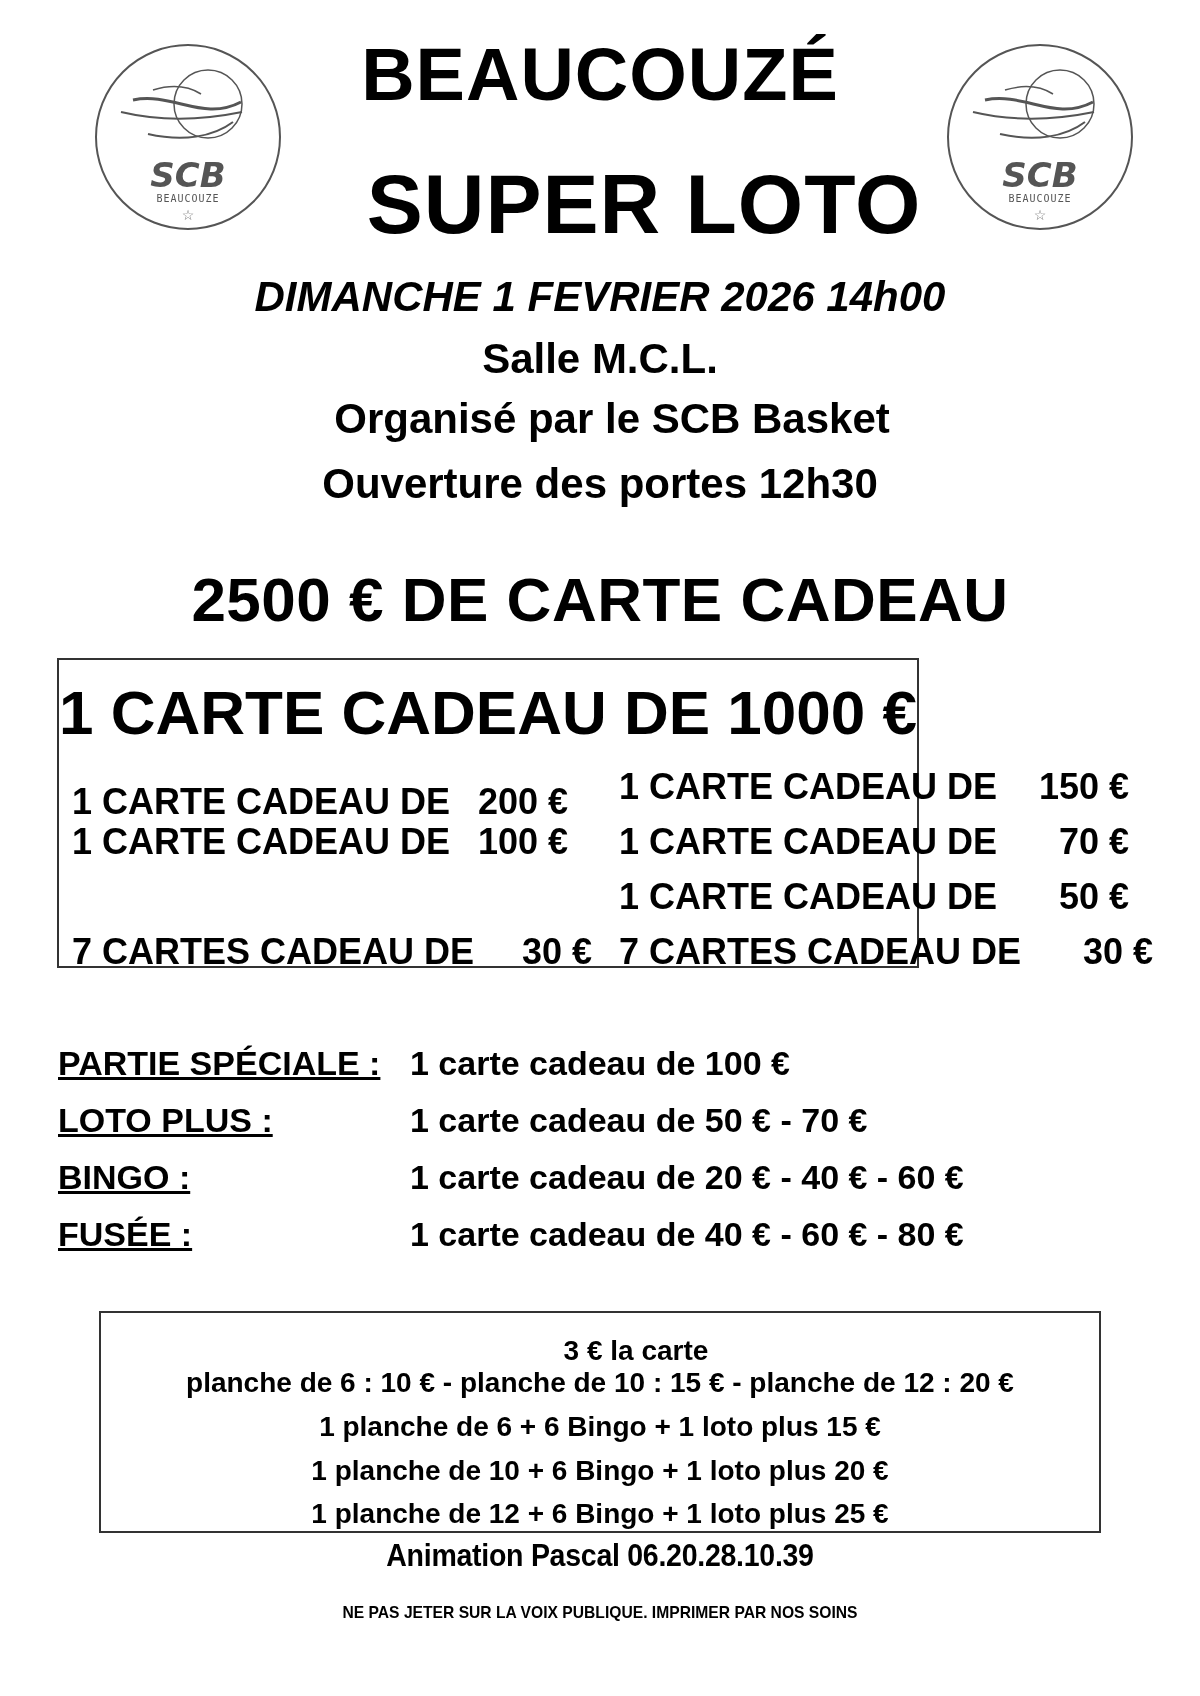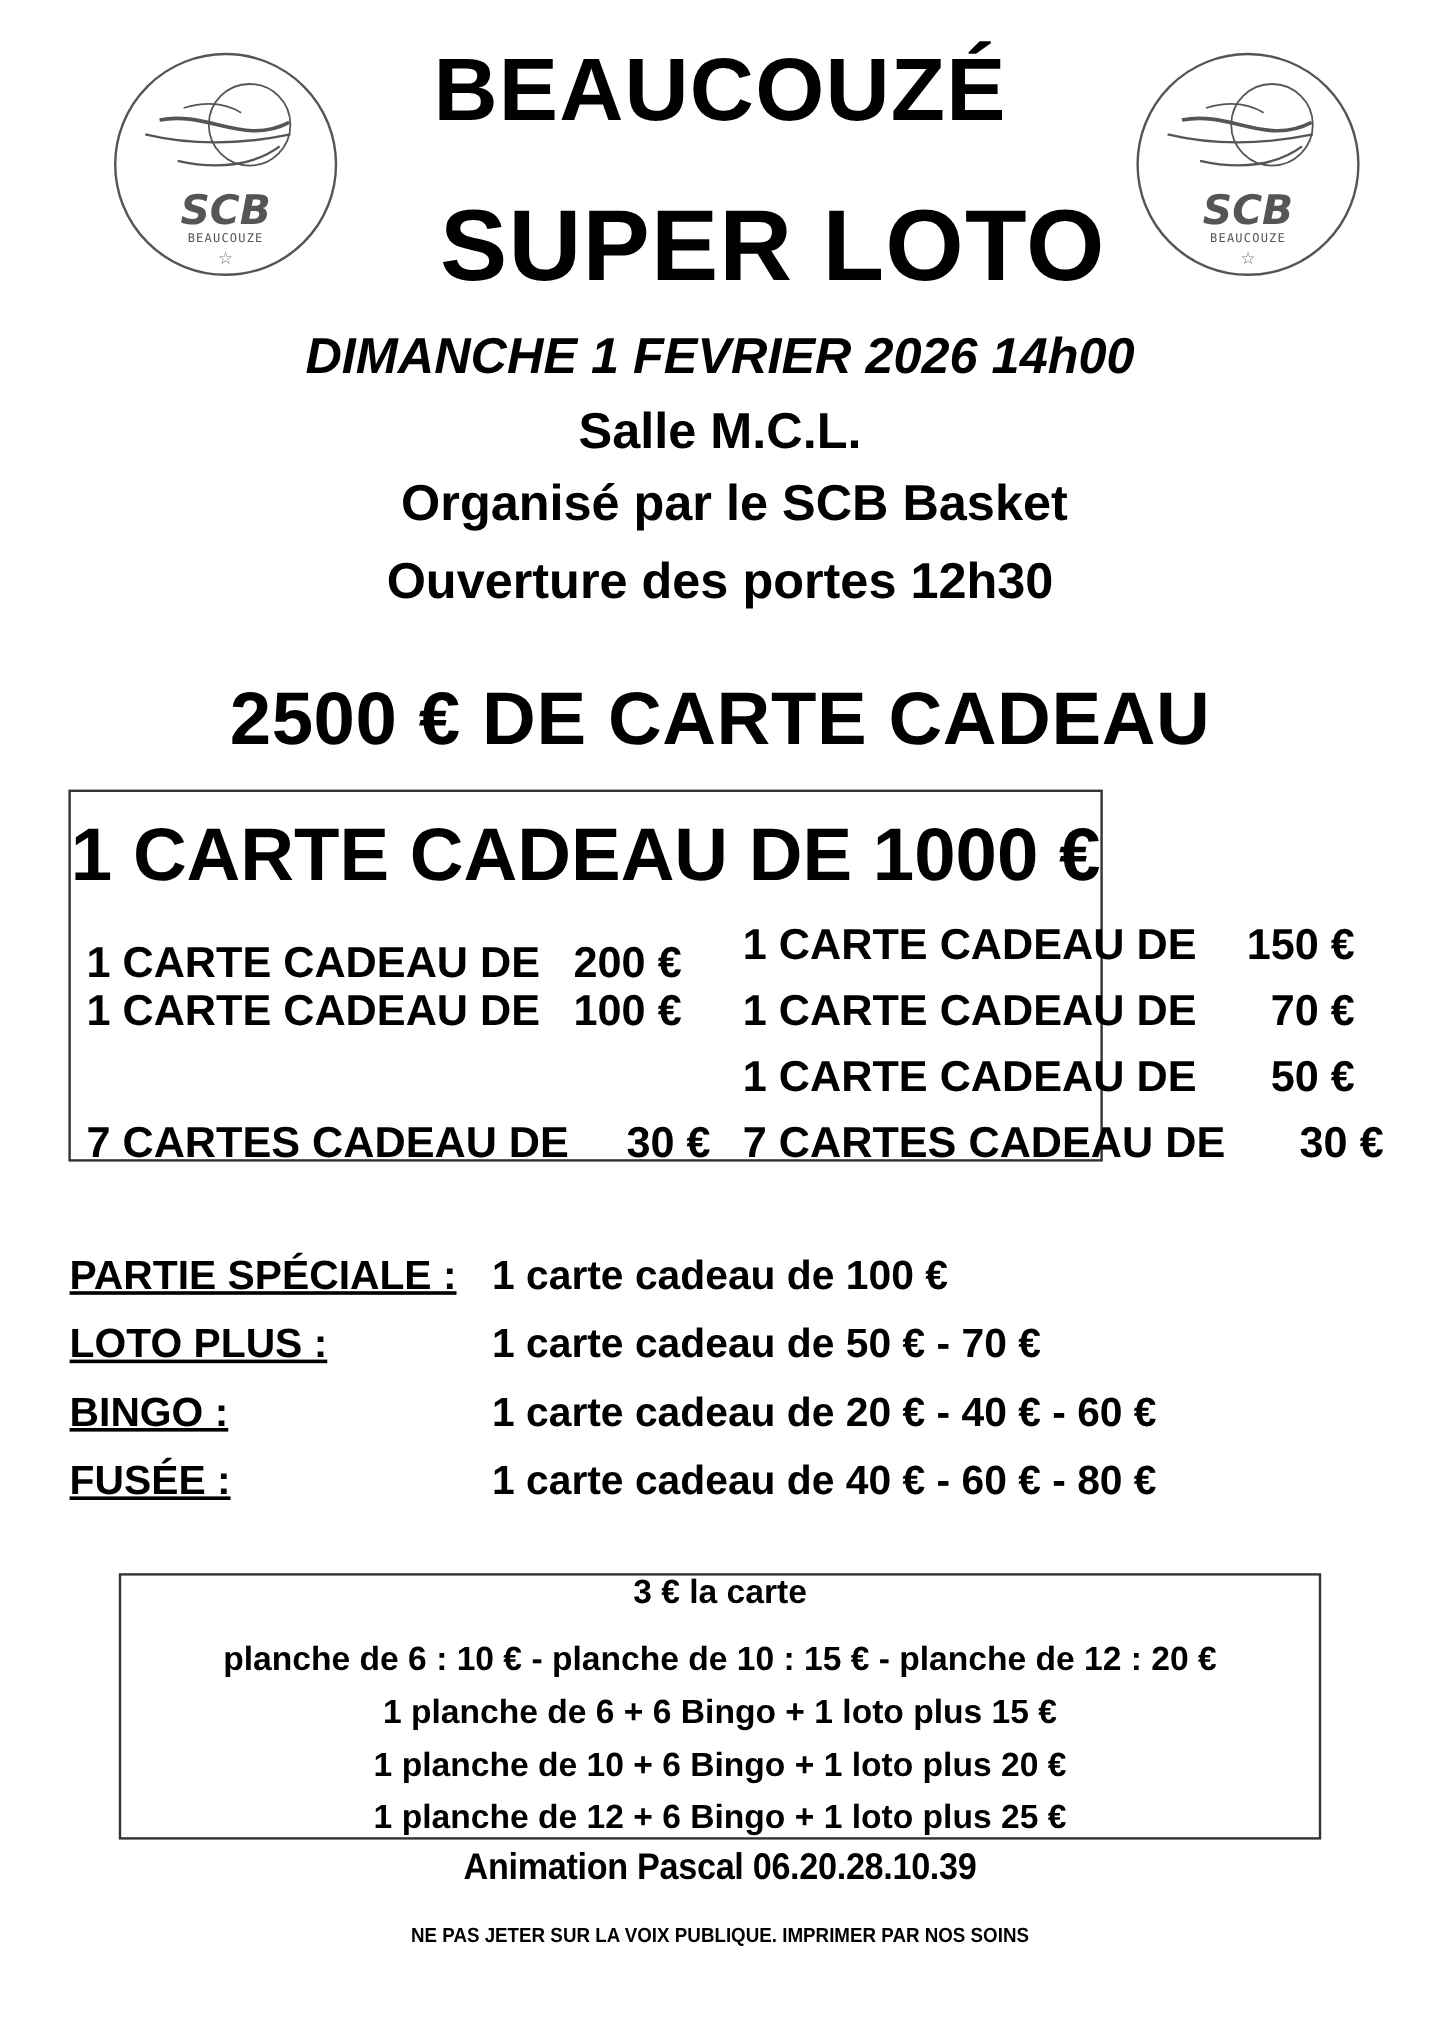--- a/index.html
+++ b/index.html
@@ -132,21 +132,21 @@
 <div class="partie-row" style="top:1160px;">
   <span class="partie-label">BINGO :</span>
   <span class="partie-value">1 carte cadeau de 20 € - 40 € - 60 €</span>
 </div>
 <div class="partie-row" style="top:1217px;">
   <span class="partie-label">FUSÉE :</span>
   <span class="partie-value">1 carte cadeau de 40 € - 60 € - 80 €</span>
 </div>
 
 <div class="pricing-box">
-  <div class="pricing-line" style="top:0;">3 € la carte</div>
+  <div class="pricing-line" style="top:24px;padding-left:36px;">3 € la carte</div>
   <div class="pricing-line" style="top:56px;">planche de 6 : 10 € - planche de 10 : 15 € - planche de 12 : 20 €</div>
   <div class="pricing-line" style="top:100px;">1 planche de 6 + 6 Bingo + 1 loto plus 15 €</div>
   <div class="pricing-line" style="top:144px;">1 planche de 10 + 6 Bingo + 1 loto plus 20 €</div>
   <div class="pricing-line" style="top:187px;">1 planche de 12 + 6 Bingo + 1 loto plus 25 €</div>
 </div>
 
 <div id="animation-line" class="center-line">Animation Pascal 06.20.28.10.39</div>
 <div id="disclaimer-line" class="center-line">NE PAS JETER SUR LA VOIX PUBLIQUE. IMPRIMER PAR NOS SOINS</div>
 
 </body></html>

